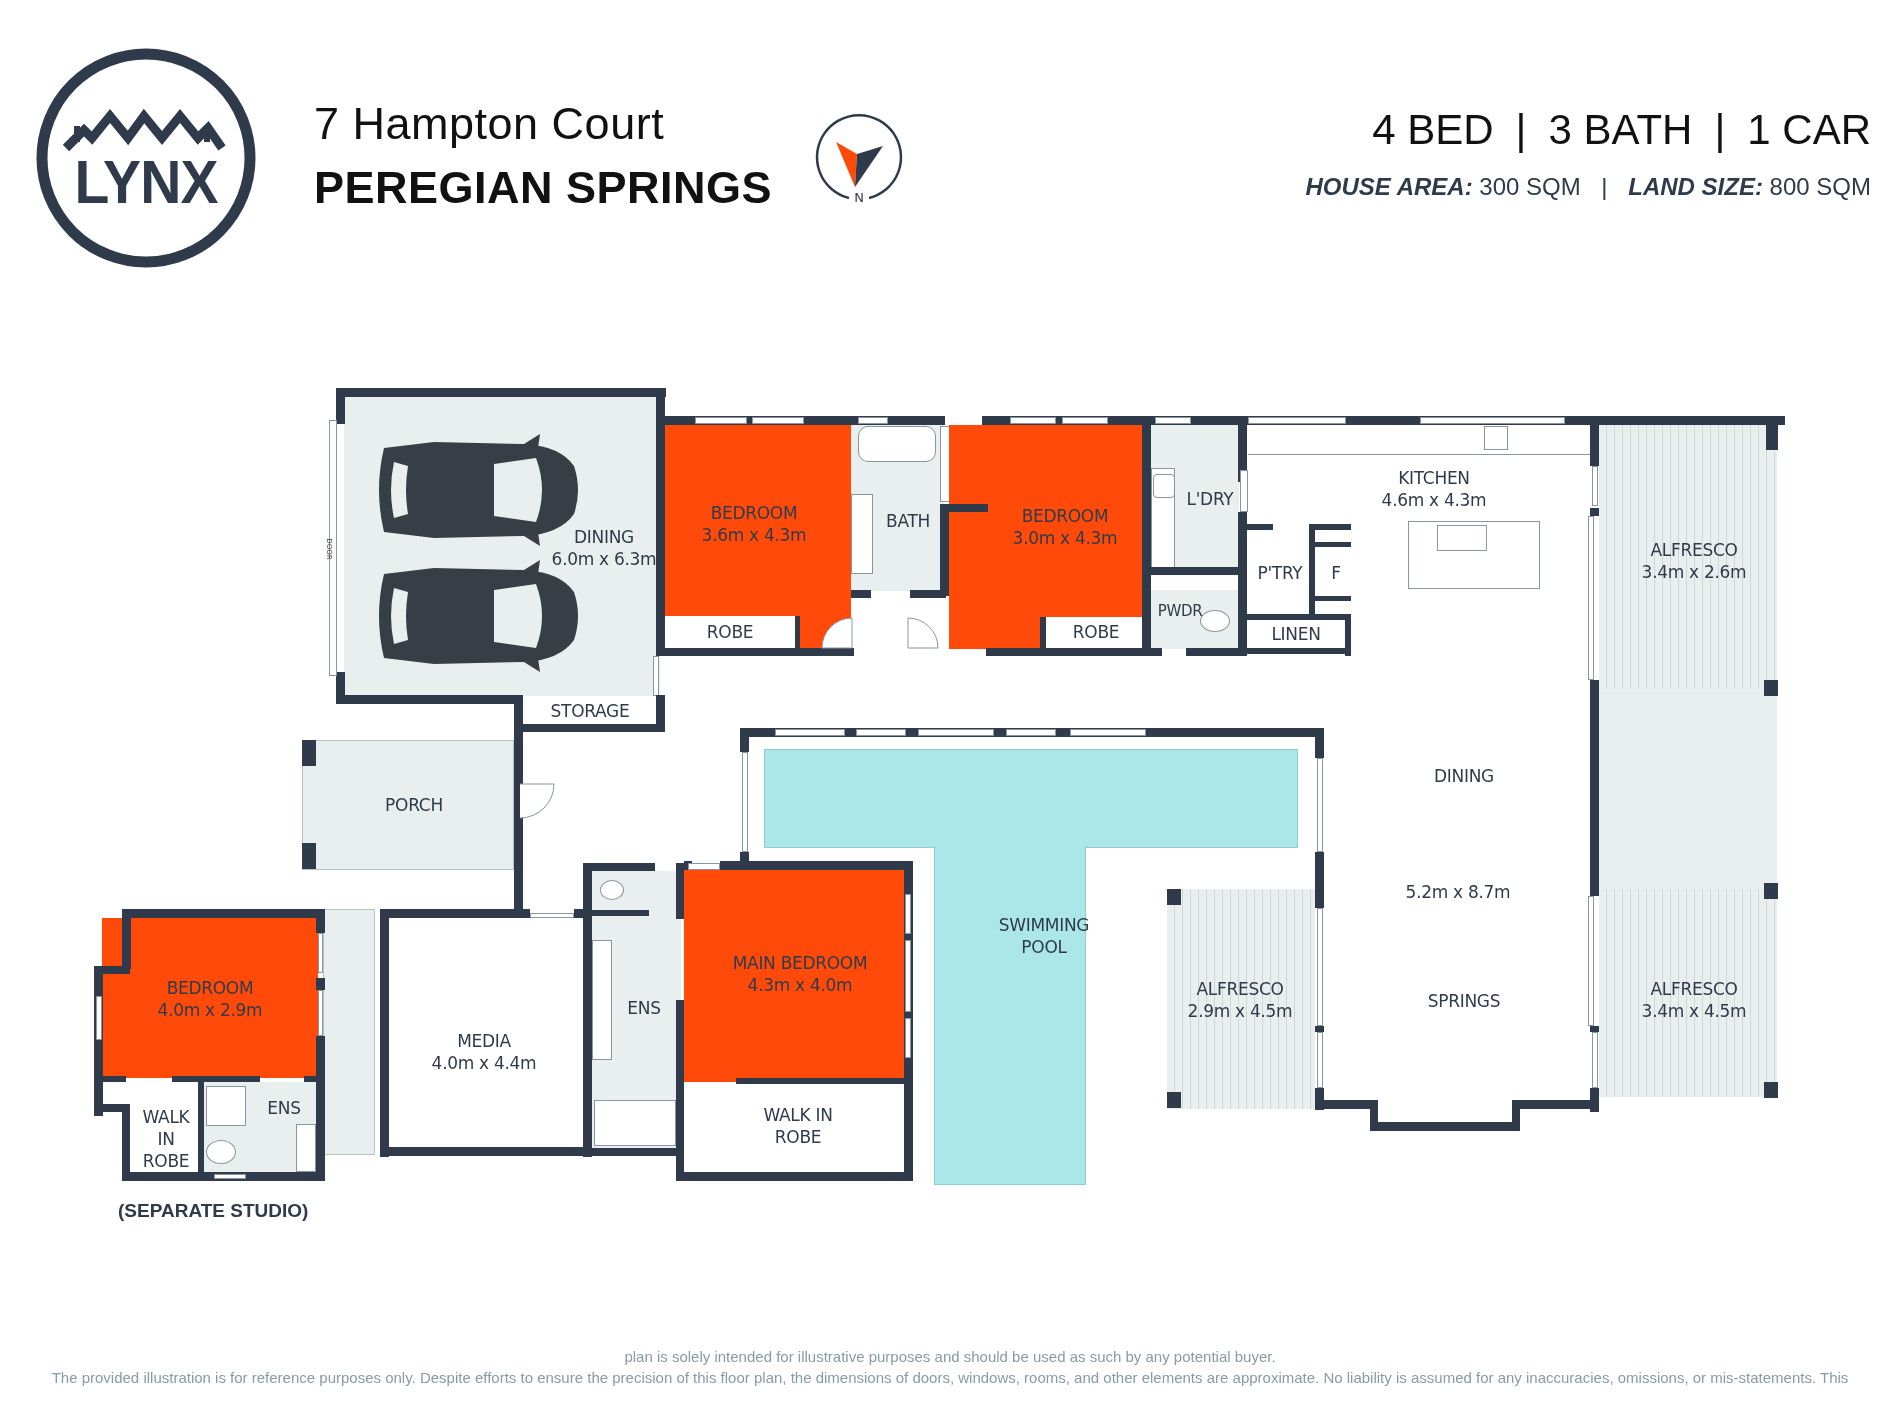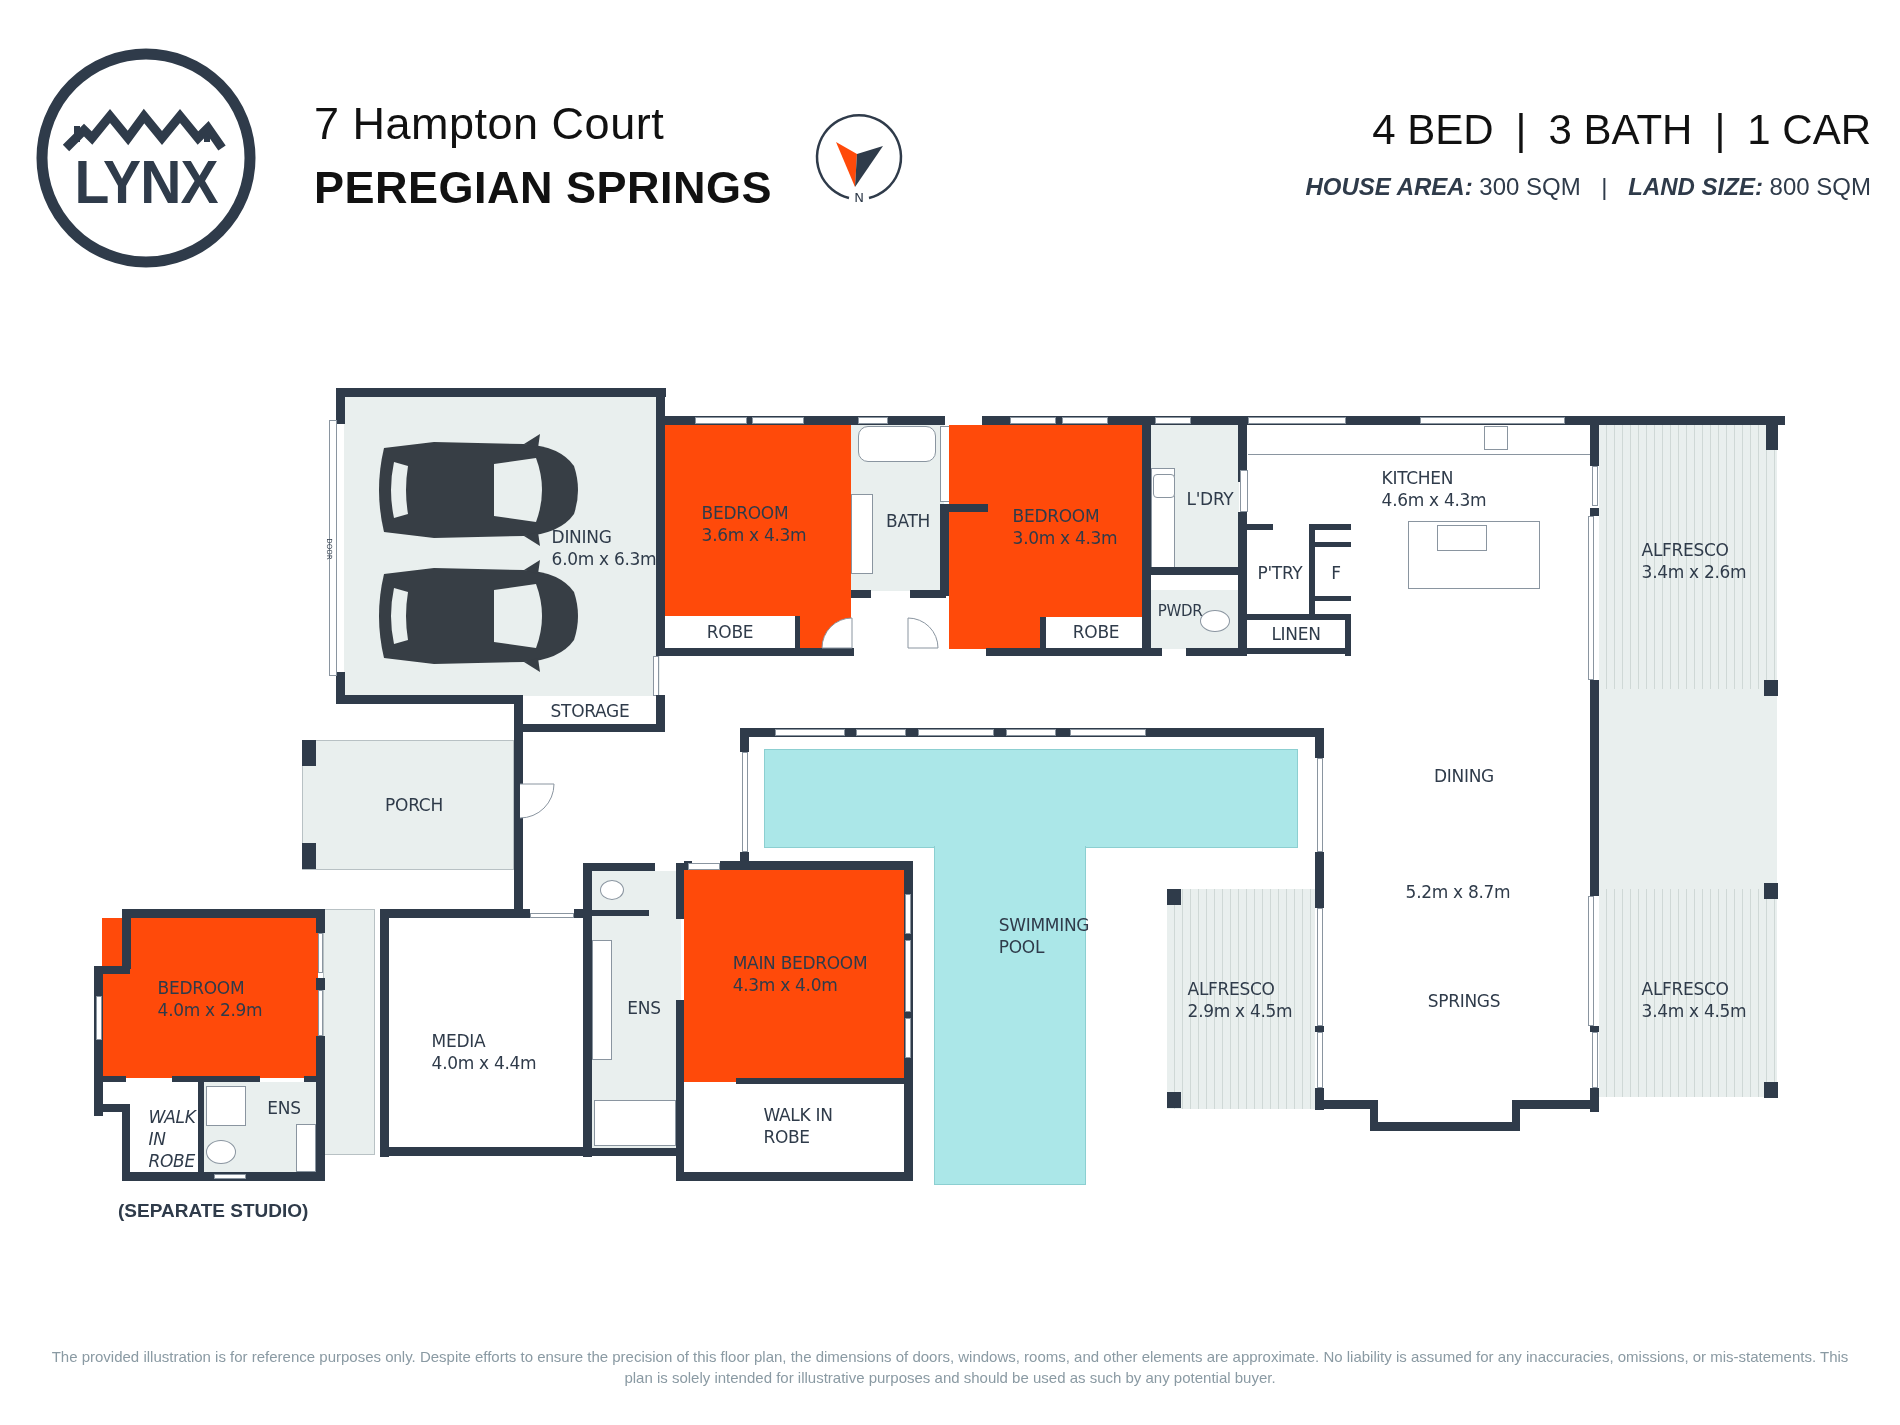--- a/index.html
+++ b/index.html
@@ -1,21 +1,21 @@
 <!DOCTYPE html>
 <html><head>
 <meta charset="utf-8">
 <style>
   html, body { margin:0; padding:0; background:#ffffff; }
   body { width:1900px; height:1425px; position:relative; overflow:hidden; font-family:"DejaVu Sans", sans-serif; color:#2f3b4a; }
   .abs { position:absolute; }
   .wall { position:absolute; background:#2f3b4a; }
   .win { position:absolute; background:#ffffff; border:1px solid #8a95a0; box-sizing:border-box; }
   .room { position:absolute; box-sizing:border-box; }
-  .lbl { position:absolute; font-family:"DejaVu Sans", sans-serif; font-size:17px; line-height:22px; color:#2f3b4a; letter-spacing:-0.3px; transform:translate(-50%,-50%); white-space:nowrap; }
+  .lbl { position:absolute; text-align:center; font-family:"DejaVu Sans", sans-serif; font-size:17px; line-height:22px; color:#2f3b4a; letter-spacing:-0.3px; transform:translate(-50%,-50%); white-space:nowrap; }
   .grey { background:#e9efee; }
   .orange { background:#ff4a0a; }
   .pool { background:#abe7e8; border:1px solid #8ccfd1; }
   .deck { background:#e9efee; background-image:repeating-linear-gradient(90deg, #e9efee 0px, #e9efee 7px, #cfd8d6 7px, #cfd8d6 8px); }
   .fixture { position:absolute; border:1px solid #8a95a0; box-sizing:border-box; background:#ffffff; }
   .header-title { position:absolute; left:314px; top:98px; font-family:"Liberation Sans", sans-serif; font-size:45px; font-weight:300; color:#111; letter-spacing:0.5px; }
   .header-suburb { position:absolute; left:314px; top:162px; font-family:"Liberation Sans", sans-serif; font-size:45px; font-weight:bold; color:#111; letter-spacing:0.5px; }
   .stats { position:absolute; right:29px; top:106px; font-family:"Liberation Sans", sans-serif; font-size:42px; color:#111; white-space:nowrap; }
   .area { position:absolute; right:29px; top:173px; font-family:"Liberation Sans", sans-serif; font-size:24px; color:#2f3b4a; white-space:nowrap; }
   .area b { font-weight:bold;font-style:italic; }
@@ -324,25 +324,25 @@
   <div class="wall" style="left:94px;top:1104px;width:34px;height:8px;"></div>
   <div class="wall" style="left:122px;top:1104px;width:8px;height:76px;"></div>
   <div class="room" style="left:130px;top:1082px;width:68px;height:92px;background:#fff;"></div>
   <div class="wall" style="left:198px;top:1082px;width:6px;height:92px;"></div>
   <div class="room grey" style="left:204px;top:1082px;width:112px;height:92px;"></div>
   <div class="fixture" style="left:206px;top:1086px;width:40px;height:40px;"></div>
   <div class="fixture" style="left:206px;top:1140px;width:30px;height:24px;border-radius:50%;"></div>
   <div class="fixture" style="left:296px;top:1124px;width:20px;height:48px;"></div>
   <div class="wall" style="left:122px;top:1172px;width:203px;height:9px;"></div>
   <div class="win" style="left:214px;top:1174px;width:32px;height:5px;"></div>
-  <div class="lbl" style="left:172px;top:1139px;font-style:italic;">
+  <div class="lbl" style="left:166px;top:1139px;">
     <div>WALK</div>
     <div>IN</div>
     <div>ROBE</div>
   </div>
   <div class="lbl" style="left:284px;top:1108px;">ENS</div>
   <div class="studio-caption">(SEPARATE STUDIO)</div>
 </div>
 
 <div class="disclaimer">
+  <div>plan is solely intended for illustrative purposes and should be used as such by any potential buyer.</div>
   <div>The provided illustration is for reference purposes only. Despite efforts to ensure the precision of this floor plan, the dimensions of doors, windows, rooms, and other elements are approximate. No liability is assumed for any inaccuracies, omissions, or mis-statements. This</div>
-  <div>plan is solely intended for illustrative purposes and should be used as such by any potential buyer.</div>
 </div>
 
 </body></html>

